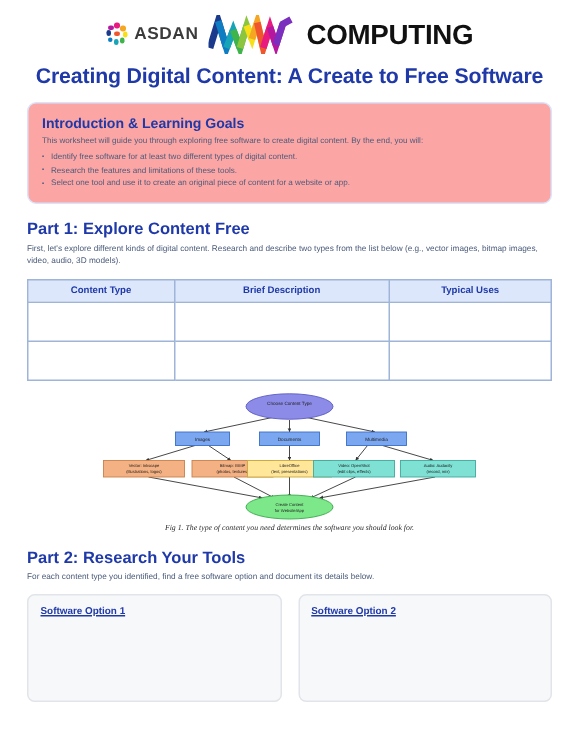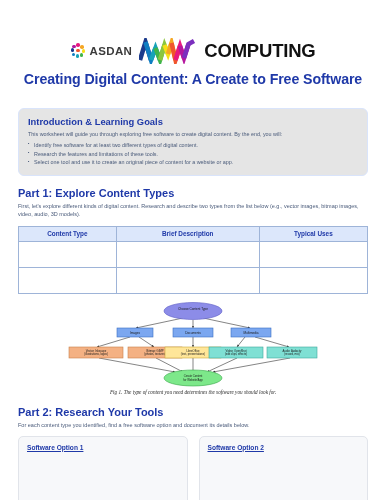--- a/index.html
+++ b/index.html
@@ -7,42 +7,42 @@
     width: 386px; height: 500px;
     background: #ffffff;
     font-family: "Liberation Sans", sans-serif;
     overflow: hidden;
   }
   .page { width: 386px; height: 500px; padding: 0 18px; position: relative; }
 
   
   .header {
     display: flex; align-items: center; justify-content: center;
-    gap: 7px; height: 38px; padding-top: 7px; margin-top: 28px;
+    gap: 7px; height: 38px; padding-top: 7px;
   }
   .asdan-logo { display: flex; align-items: center; gap: 4px; }
   .asdan-dots { width: 15px; height: 15px; position: relative; }
   .asdan-dots i { position: absolute; width: 3.6px; height: 3.6px; border-radius: 50%; }
   .asdan-word {
     font-size: 11.5px; font-weight: bold; color: #3b3b3b; letter-spacing: .4px;
   }
   .zigzag { width: 58px; height: 26px; display: block; }
   .computing {
     font-size: 18.5px; font-weight: bold; color: #111111; letter-spacing: -.2px; text-align: right;
   }
 
   
   .doc-title {
     text-align: center; color: #1f39a8; font-size: 14.2px; font-weight: bold;
     margin-top: 5px; letter-spacing: -.1px;
   }
 
   
   .intro-box {
-    margin-top: 21px; background: #e5e5e5; border: 1px solid #d9e4fb;
+    margin-top: 9px; background: #fca5a5; border: 1px solid #d9e4fb;
     border-radius: 6px; padding: 7px 9px 8px 9px;
   }
   .intro-title { color: #1f39a8; font-size: 9.4px; font-weight: bold; }
   .intro-lead { color: #4a5b7a; font-size: 5.4px; margin-top: 4px; line-height: 1.45; }
   .intro-list { list-style: none; margin-top: 2px; }
   .intro-list li {
     color: #4a5b7a; font-size: 5.4px; line-height: 1.62; padding-left: 6px; position: relative;
   }
   .intro-list li::before {
     content: "\25AA"; position: absolute; left: 0; font-size: 4px; top: .5px; color: #4a5b7a;
@@ -137,21 +137,21 @@
   <div class="intro-box">
     <div class="intro-title">Introduction &amp; Learning Goals</div>
     <div class="intro-lead">This worksheet will guide you through exploring free software to create digital content. By the end, you will:</div>
     <ul class="intro-list">
       <li>Identify free software for at least two different types of digital content.</li>
       <li>Research the features and limitations of these tools.</li>
       <li>Select one tool and use it to create an original piece of content for a website or app.</li>
     </ul>
   </div>
 
-  <div class="section-heading">Part 1: Explore Content Types</div>
+  <div class="section-heading">Part 1: Explore Content Free</div>
   <div class="section-sub">First, let's explore different kinds of digital content. Research and describe two types from the list below (e.g., vector images, bitmap images, video, audio, 3D models).</div>
 
   <table class="content-table">
     <colgroup>
         <col class="col-a">
         <col class="col-b">
         <col class="col-c">
       </colgroup>
     <thead>
       <tr>

